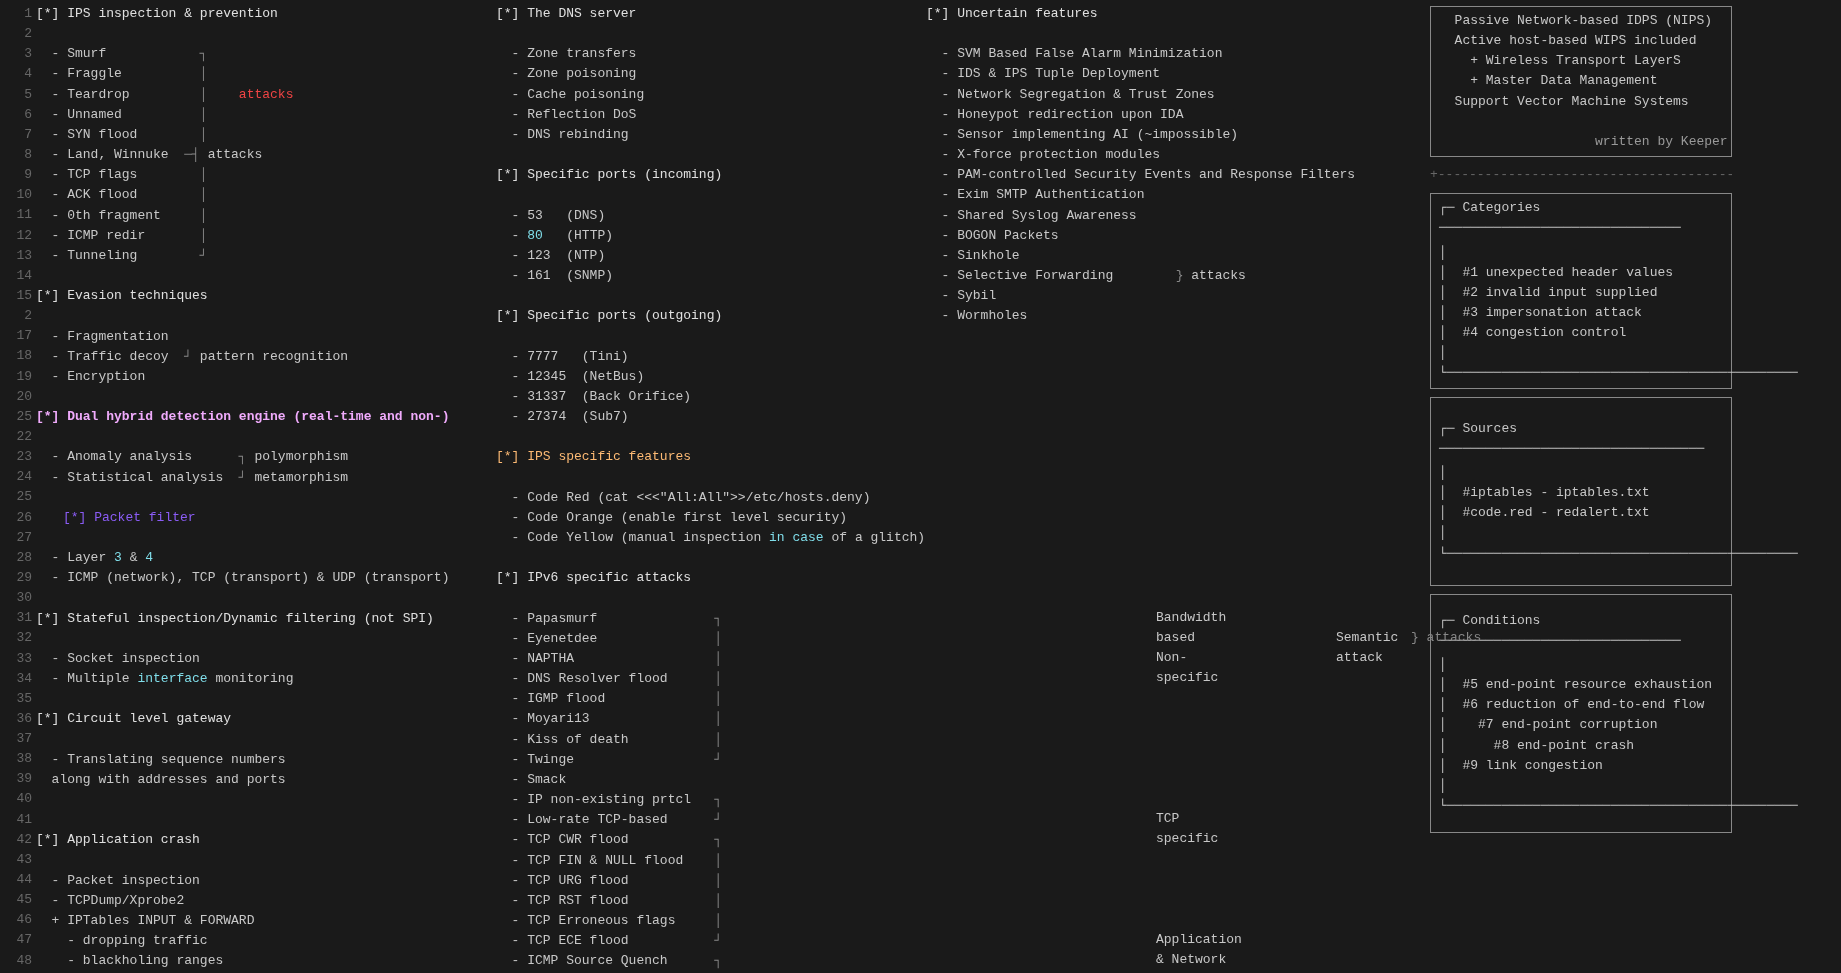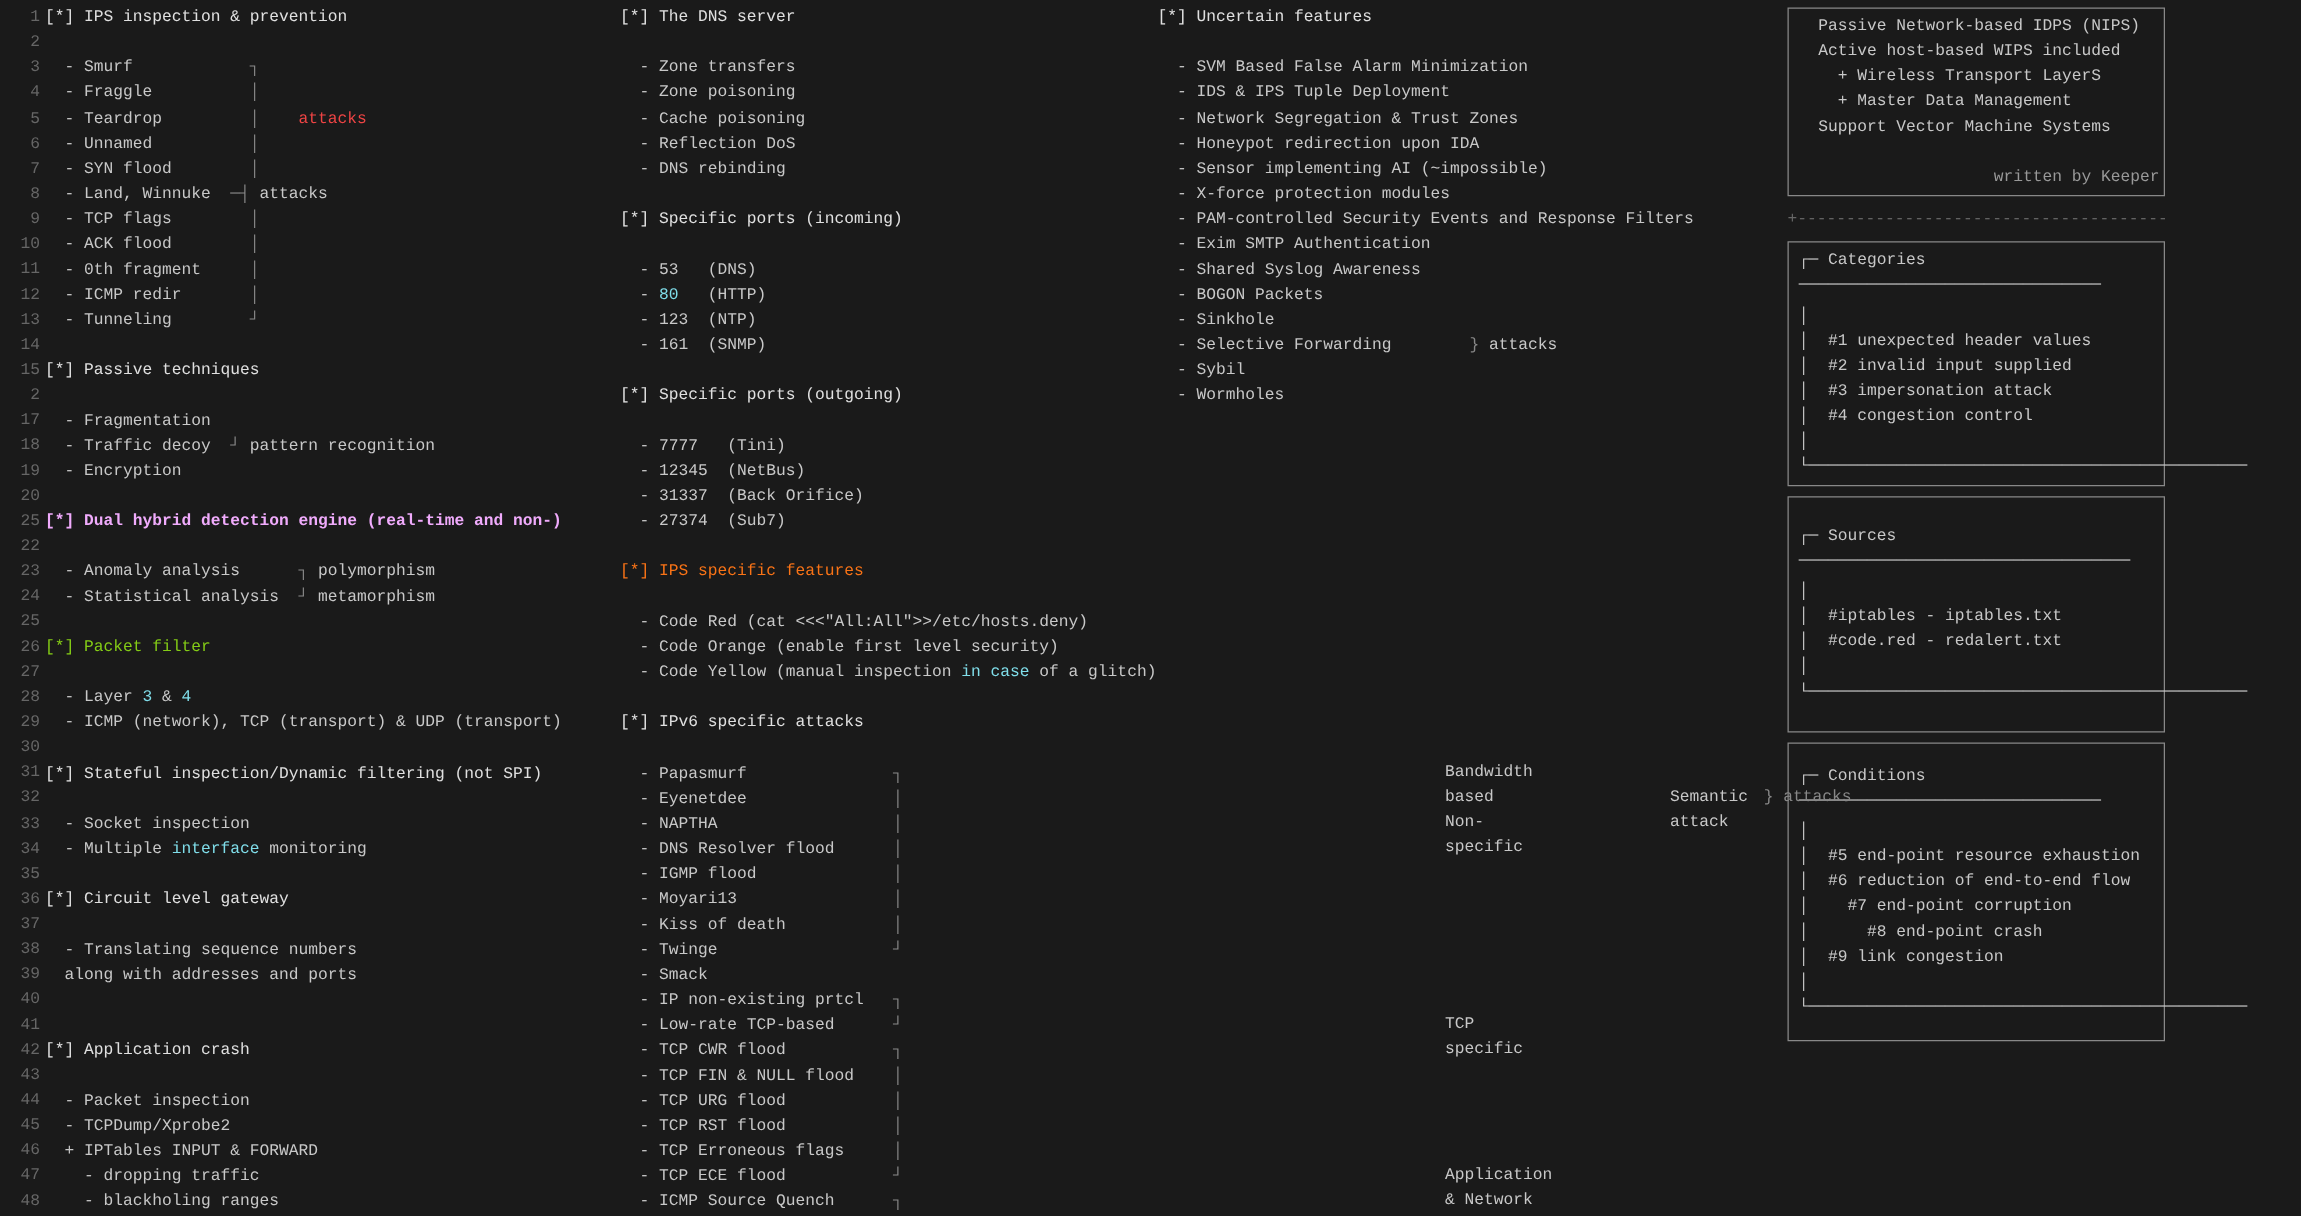--- a/index.html
+++ b/index.html
@@ -113,32 +113,32 @@
   - Teardrop         <span style="color:#888;">│</span>    <span style="color:#ef4444;">attacks</span>
   - Unnamed          <span style="color:#888;">│</span>
   - SYN flood        <span style="color:#888;">│</span>
   - Land, Winnuke  <span style="color:#888;">─┤</span> attacks
   - TCP flags        <span style="color:#888;">│</span>
   - ACK flood        <span style="color:#888;">│</span>
   - 0th fragment     <span style="color:#888;">│</span>
   - ICMP redir       <span style="color:#888;">│</span>
   - Tunneling        <span style="color:#888;">┘</span>
 
-<span style="color:#e0e0e0;">[*] Passive techniques</span>
+<span style="color:#e0e0e0;">[*] Evasion techniques</span>
 
   - Fragmentation
   - Traffic decoy  <span style="color:#888;">┘</span> pattern recognition
   - Encryption
 
 <span style="color:#f0abfc;font-weight:bold;">[*] Dual hybrid detection engine (real-time and non-)</span>
 
   - Anomaly analysis      <span style="color:#888;">┐</span> polymorphism
   - Statistical analysis  <span style="color:#888;">┘</span> metamorphism
 
-<span style="color:#84cc16;">[*] Packet filter</span>
+<span style="color:#8b5cf6;margin-left:27px;">[*] Packet filter</span>
 
   - Layer <span style="color:#80deea;">3</span> &amp; <span style="color:#80deea;">4</span>
   - ICMP (network), TCP (transport) &amp; UDP (transport)
 
 <span style="color:#e0e0e0;">[*] Stateful inspection/Dynamic filtering (not SPI)</span>
 
   - Socket inspection
   - Multiple <span style="color:#80deea;">interface</span> monitoring
 
 <span style="color:#e0e0e0;">[*] Circuit level gateway</span>
@@ -175,21 +175,21 @@
   - 123  (NTP)
   - 161  (SNMP)
 
 <span style="color:#e0e0e0;">[*] Specific ports (outgoing)</span>
 
   - 7777   (Tini)
   - 12345  (NetBus)
   - 31337  (Back Orifice)
   - 27374  (Sub7)
 
-<span style="color:#f97316;text-align:center;">[*] IPS specific features</span>
+<span style="color:#fdba74;text-align:center;">[*] IPS specific features</span>
 
   - Code Red (cat &lt;&lt;&lt;"All:All"&gt;&gt;/etc/hosts.deny)
   - Code Orange (enable first level security)
   - Code Yellow (manual inspection <span style="color:#80deea;">in</span> <span style="color:#80deea;">case</span> of a glitch)
 
 <span style="color:#e0e0e0;">[*] IPv6 specific attacks</span>
 
   - Papasmurf               <span style="color:#888;">┐</span>
   - Eyenetdee               <span style="color:#888;">│</span>
   - NAPTHA                  <span style="color:#888;">│</span>

